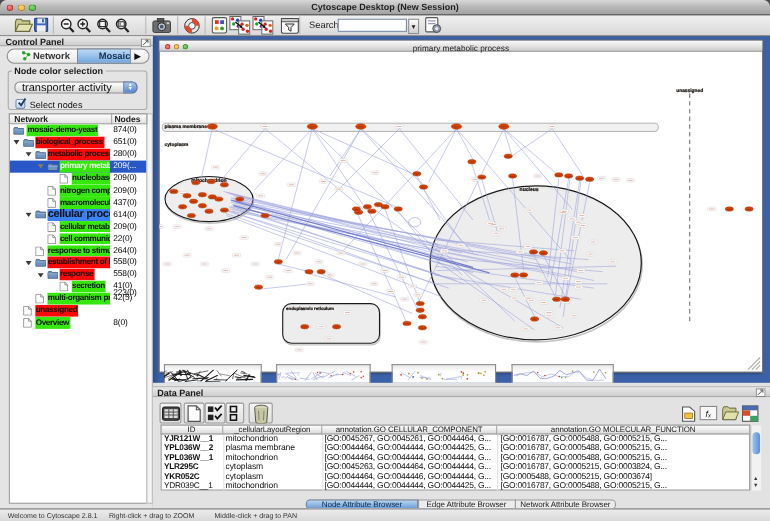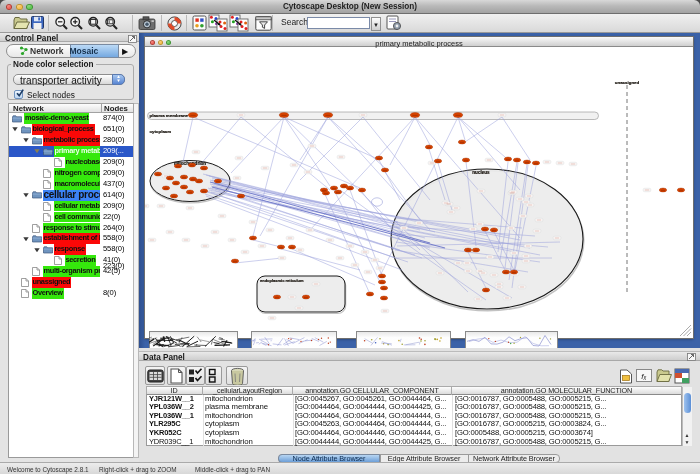--- a/index.html
+++ b/index.html
@@ -125,21 +125,21 @@
 <div class="abs" style="left:6px;top:43.5px;width:130px;height:14px;background:linear-gradient(#fdfdfd,#e8e8e8);border:1px solid #8e8e8e;border-radius:7px"></div>
 <div class="abs" style="left:69.5px;top:43.5px;width:49px;height:14px;background:linear-gradient(#bcdaf6,#74a8e0);border:1px solid #7a8aa0"></div>
 <svg class="abs" style="left:19px;top:46px" width="10" height="10" viewBox="0 0 10 10">
     <circle cx="2.5" cy="2" r="1.6" fill="#2aa52a"></circle>
     <circle cx="7" cy="3.5" r="1.6" fill="#2aa52a"></circle>
     <circle cx="3.5" cy="7.5" r="1.6" fill="#2aa52a"></circle>
     <line x1="2.5" y1="2" x2="7" y2="3.5" stroke="#2aa52a" stroke-width="0.7"></line>
     <line x1="7" y1="3.5" x2="3.5" y2="7.5" stroke="#2aa52a" stroke-width="0.7"></line>
   </svg>
 <div class="abs" style="left:30px;top:46px;font-size:8.5px;font-weight:bold;color:#333">Network</div>
-<div class="abs" style="left:69.5px;top:46px;width:49px;text-align:left;font-size:8.5px;font-weight:bold;color:#16324f">Mosaic</div>
+<div class="abs" style="left:69.5px;top:46px;width:49px;text-align:right;font-size:8.5px;font-weight:bold;color:#16324f">Mosaic</div>
 <div class="abs" style="left:122px;top:46.5px;font-size:8px;color:#111">▶</div>
 
 <div class="abs" style="left:7px;top:64px;width:127px;height:36px;border:1px solid #ababab;border-radius:3px"></div>
 <div class="abs" style="left:11px;top:60px;background:#e4e4e4;padding:0 2px;font-size:8.2px;font-weight:bold;color:#1a1a1a">Node color selection</div>
 
 <div class="abs" style="left:13px;top:74px;width:112px;height:10.5px;background:linear-gradient(#ffffff,#d8d8d8);border:1px solid #8e8e8e;border-radius:5px"></div>
 <div class="abs" style="left:112px;top:74px;width:13px;height:10.5px;background:linear-gradient(#a8c8f0,#5784d2);border:1px solid #5a7ab0;border-radius:0 5px 5px 0"></div>
 <div class="abs" style="left:114.5px;top:74.6px;font-size:4.6px;line-height:4.8px;color:#fff;text-align:center;width:8px">▲<br>▼</div>
 <div class="abs" style="left:20px;top:75px;font-size:10px;color:#111">transporter activity</div>
 

